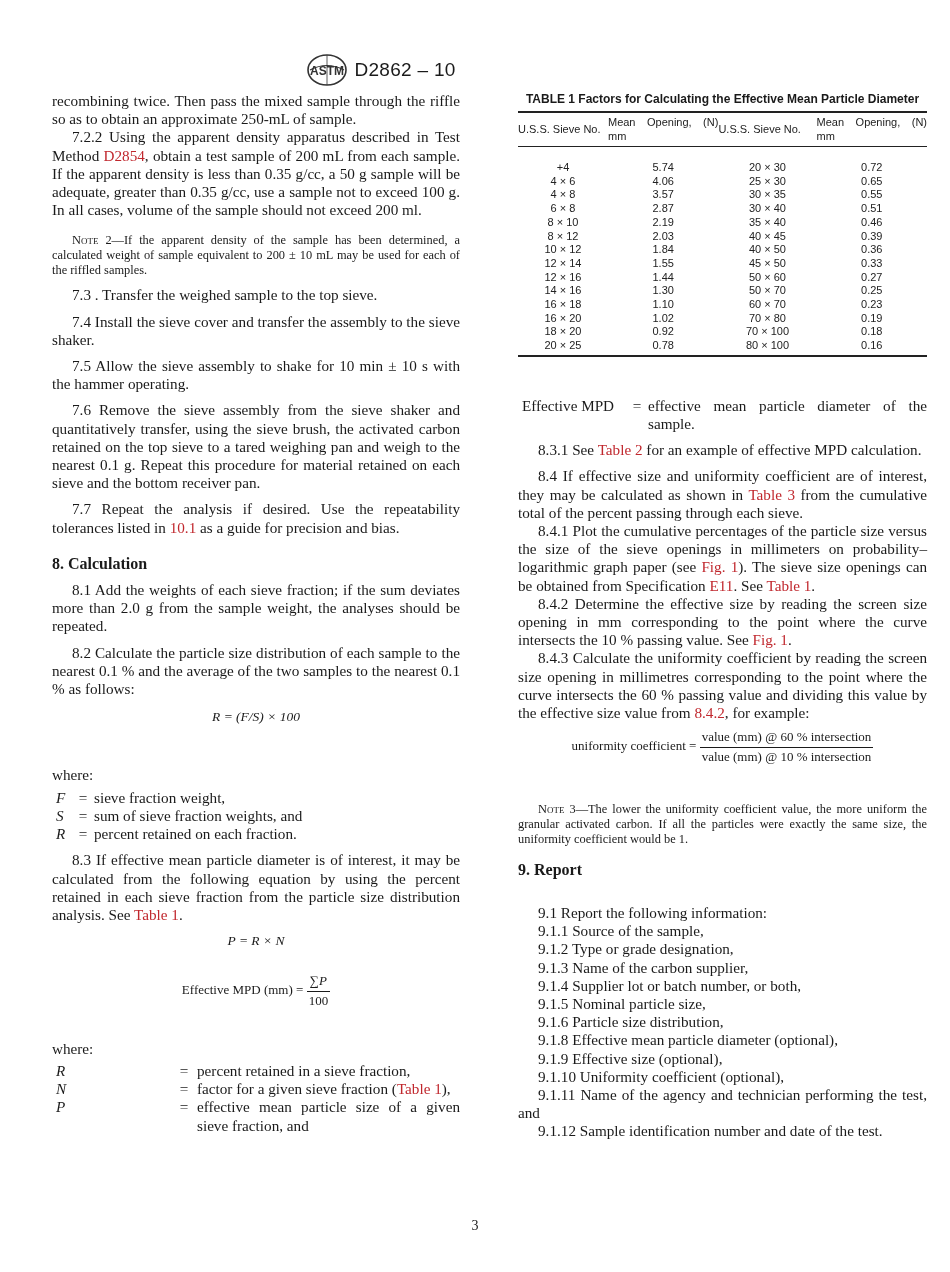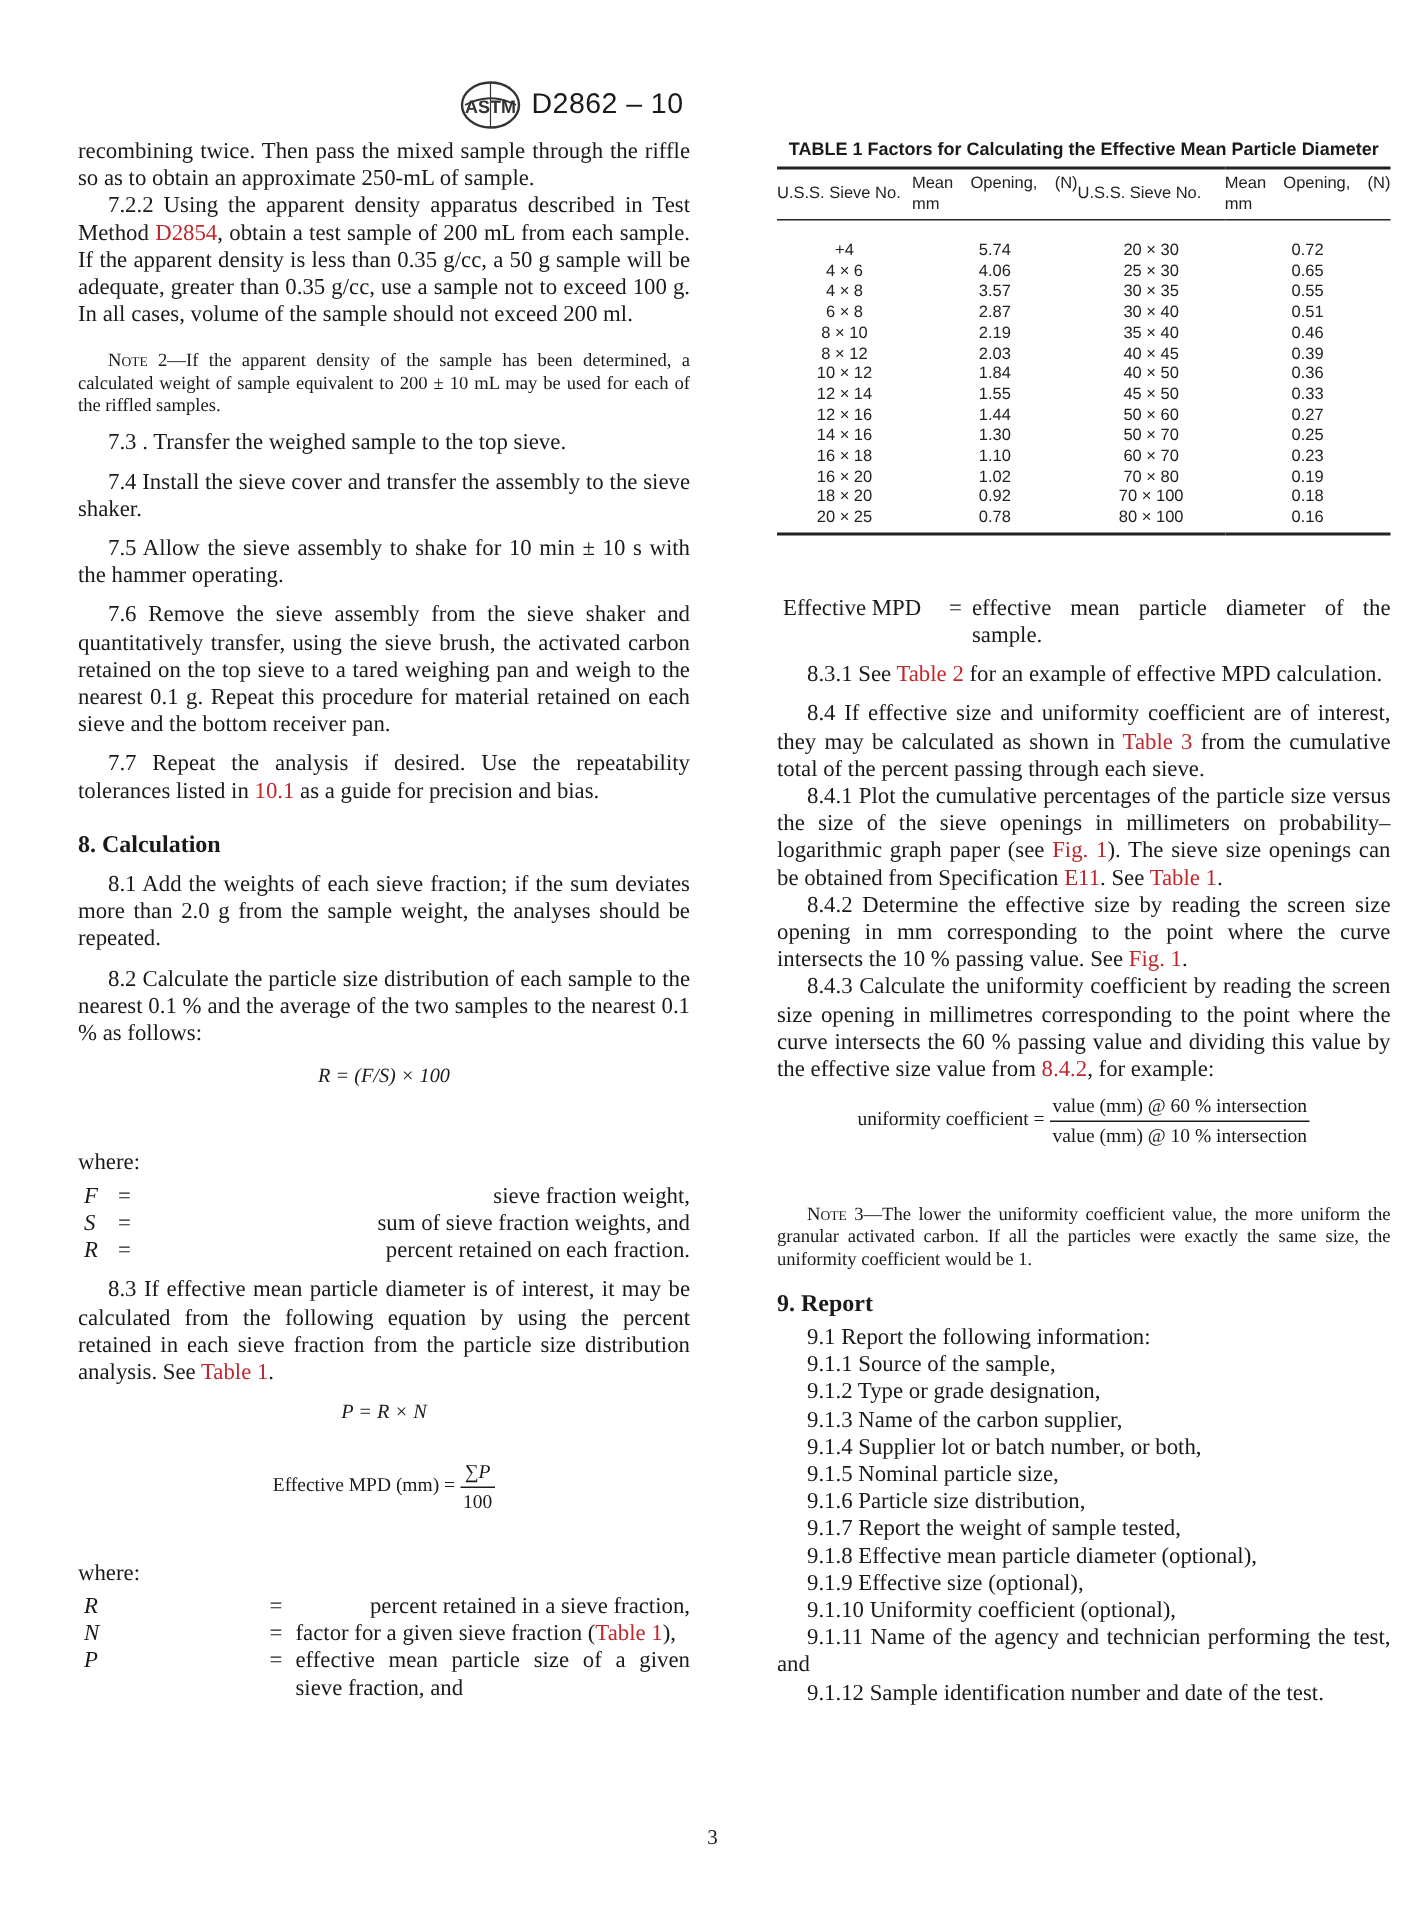--- a/index.html
+++ b/index.html
@@ -27,21 +27,21 @@
   .eq { text-align: center; font-size: 13.5px; margin: 8px 0; }
   .eq i { font-style: italic; }
   .frac { display: inline-flex; flex-direction: column; vertical-align: middle; text-align: center; }
   .frac .num { border-bottom: 1px solid #1a1a1a; padding: 0 2px; }
   .frac .den { padding: 0 2px; }
 
   .where-list { margin-top: 4px; }
   .where-row { display: flex; }
   .where-row .sym { width: 16px; font-style: italic; padding-left: 4px; }
   .where-row .eqs { width: 22px; text-align: center; }
-  .where-row .def { flex: 1; text-align: right; }
+  .where-row .def { flex: 1; text-align: left; }
   .where-row2 .sym { width: 115px; }
   .where-row2 .eqs { width: 26px; }
 
   .table-title { font-family: "Liberation Sans", sans-serif; font-weight: bold; font-size: 12px; line-height: 15px; text-align: center; margin-bottom: 4px; }
   table.factors { width: 100%; border-collapse: collapse; font-family: "Liberation Sans", sans-serif; font-size: 11px; color: #222; }
   table.factors thead tr th { font-weight: normal; line-height: 13.5px; padding: 3px 0 3px 0; border-top: 2px solid #222; border-bottom: 1px solid #222; }
   table.factors tbody td { text-align: center; line-height: 13.7px; padding: 0; }
   table.factors tbody tr.spacer td { height: 14px; }
   table.factors tbody tr:last-child td { border-bottom: 2px solid #222; padding-bottom: 2px; }
   table.factors td.c1 { width: 22%; }
@@ -258,29 +258,28 @@
     <span>uniformity coefficient = </span>
     <span class="frac">
       <span class="num">value (mm) @ 60 % intersection</span>
       <span class="den">value (mm) @ 10 % intersection</span>
     </span>
   </div>
 
   <p class="note"><span class="smallcaps">Note 3</span><span>—The lower the uniformity coefficient value, the more uniform the granular activated carbon. If all the particles were exactly the same size, the uniformity coefficient would be 1.</span></p>
 
   <p class="section-head" style="margin-top:14px;">9.  Report</p>
-  <div id="report-list" style="margin-top:4px;">
+  <div id="report-list" style="margin-top:25px;">
       <p class="list-item">9.1  Report the following information:</p>
       <p class="list-item">9.1.1  Source of the sample,</p>
       <p class="list-item">9.1.2  Type or grade designation,</p>
       <p class="list-item">9.1.3  Name of the carbon supplier,</p>
       <p class="list-item">9.1.4  Supplier lot or batch number, or both,</p>
       <p class="list-item">9.1.5  Nominal particle size,</p>
       <p class="list-item">9.1.6  Particle size distribution,</p>
-      <p class="list-item">9.1.7  Report the weight of sample tested,</p>
       <p class="list-item">9.1.8  Effective mean particle diameter (optional),</p>
       <p class="list-item">9.1.9  Effective size (optional),</p>
       <p class="list-item">9.1.10  Uniformity coefficient (optional),</p>
       <p class="list-item">9.1.11  Name of the agency and technician performing the test, and</p>
       <p class="list-item">9.1.12  Sample identification number and date of the test.</p>
     </div>
 </div>
 
 <div class="page-number">3</div>
 

